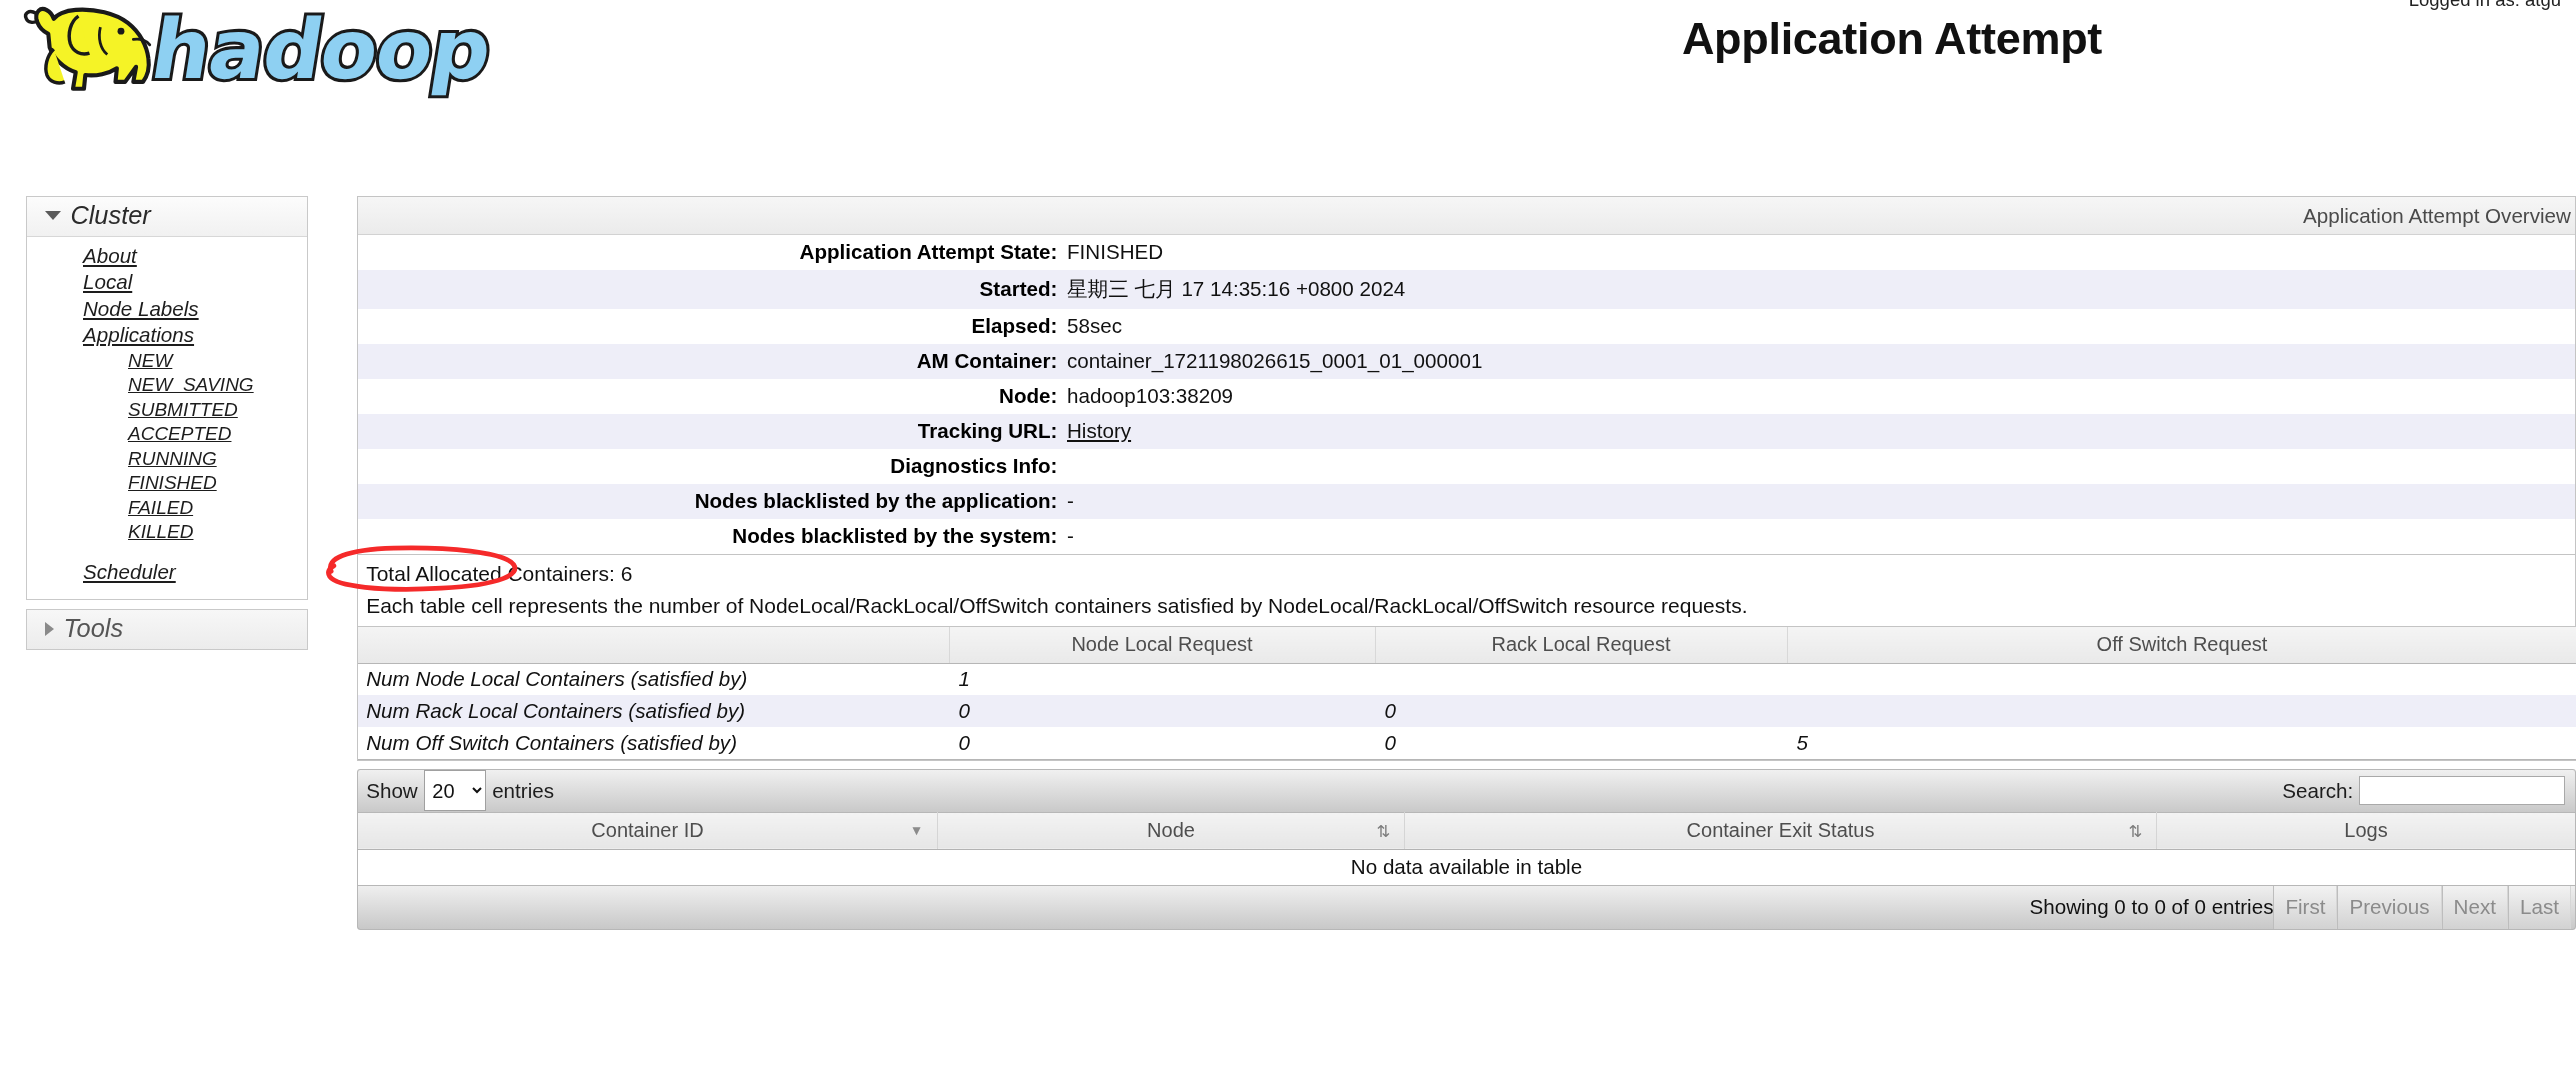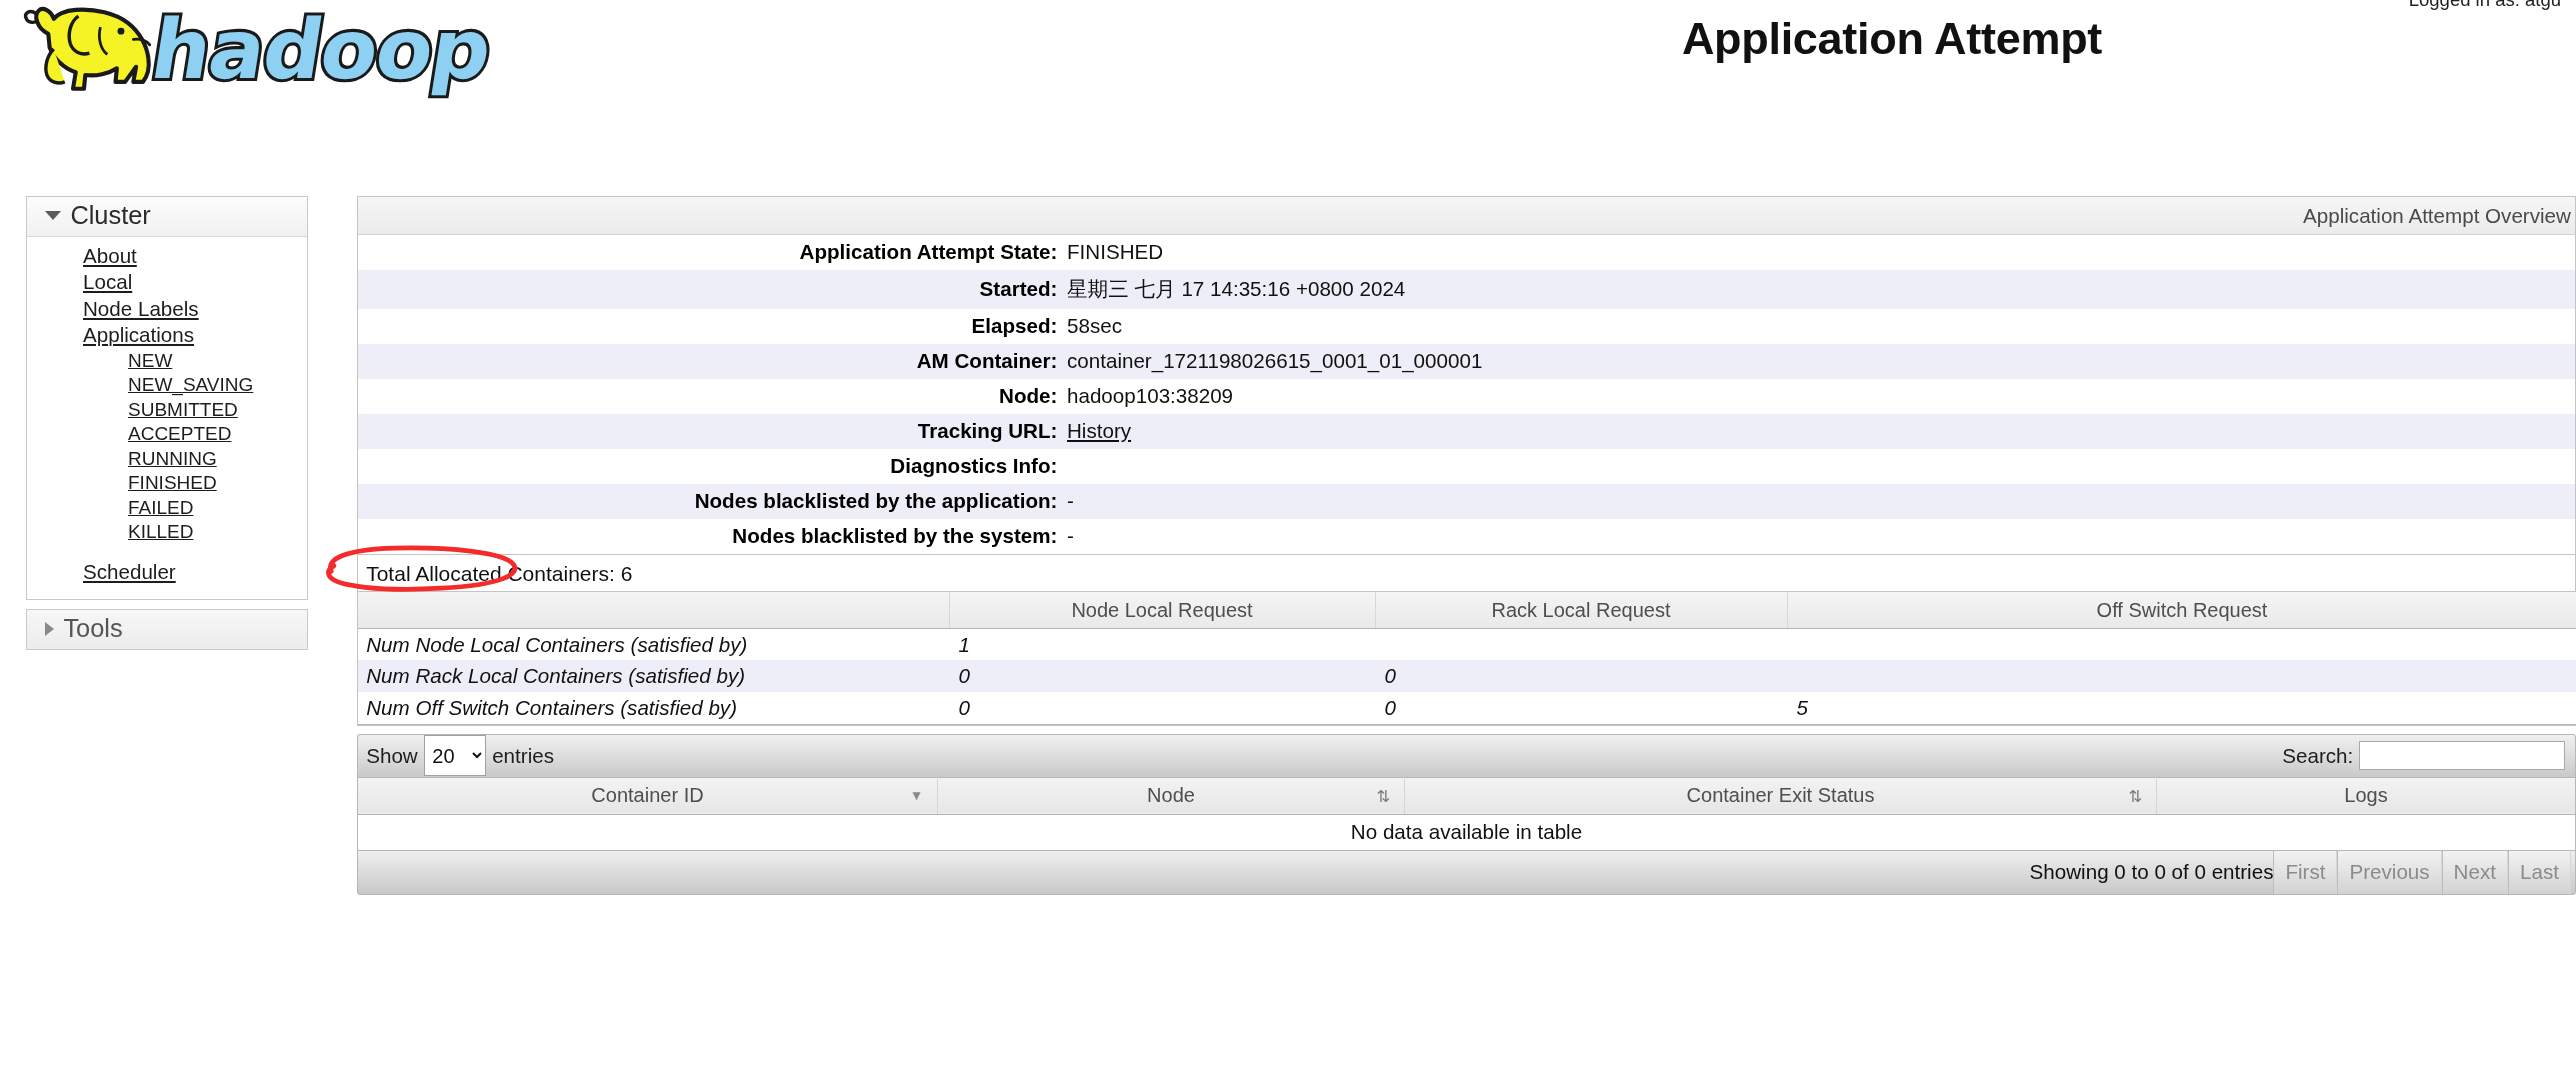--- a/index.html
+++ b/index.html
@@ -50,20 +50,21 @@
 
   
   #sidebar {
     position: absolute; left: 26px; top: 196px;
     width: 282px;
   }
   .panel {
     border: 0.7px solid #c9c9c9;
     background: #fff;
     margin-bottom: 9px;
+    font-style: italic;
   }
   .panel-head {
     background: linear-gradient(to bottom, #fcfcfc 0%, #f1f1f1 100%);
     border-bottom: 0.7px solid #d7d7d7;
     padding: 6.2px 6.9px 7.6px 8.2px;
     display: flex;
     align-items: center;
     gap: 9.6px;
   }
   .panel-head.collapsed { border-bottom: none; background: linear-gradient(to bottom, #f7f7f7 0%, #ececec 100%); }
@@ -459,20 +460,21 @@
           </tr>
         </tbody>
       </table>
     </div>
 
     <div class="alloc-box">
       <div class="alloc-line">Total Allocated Containers: 6</div>
       <svg id="red-circle" viewBox="0 0 300 72">
         <path d="M18 40 C10 22 40 8 110 6 C190 4 272 12 286 30 C296 44 270 60 180 65 C90 70 26 62 16 48 C12 42 14 36 22 32" fill="none" stroke="#f52a2a" stroke-width="7" stroke-linecap="round"></path>
       </svg>
+      <div class="alloc-line desc">Each table cell represents the number of NodeLocal/RackLocal/OffSwitch containers satisfied by NodeLocal/RackLocal/OffSwitch resource requests.</div>
     </div>
 
     <div class="matrix-wrap">
       <table class="matrix">
         <colgroup>
           <col style="width:591px">
           <col style="width:426px">
           <col style="width:412px">
           <col style="width:790px">
         </colgroup>

